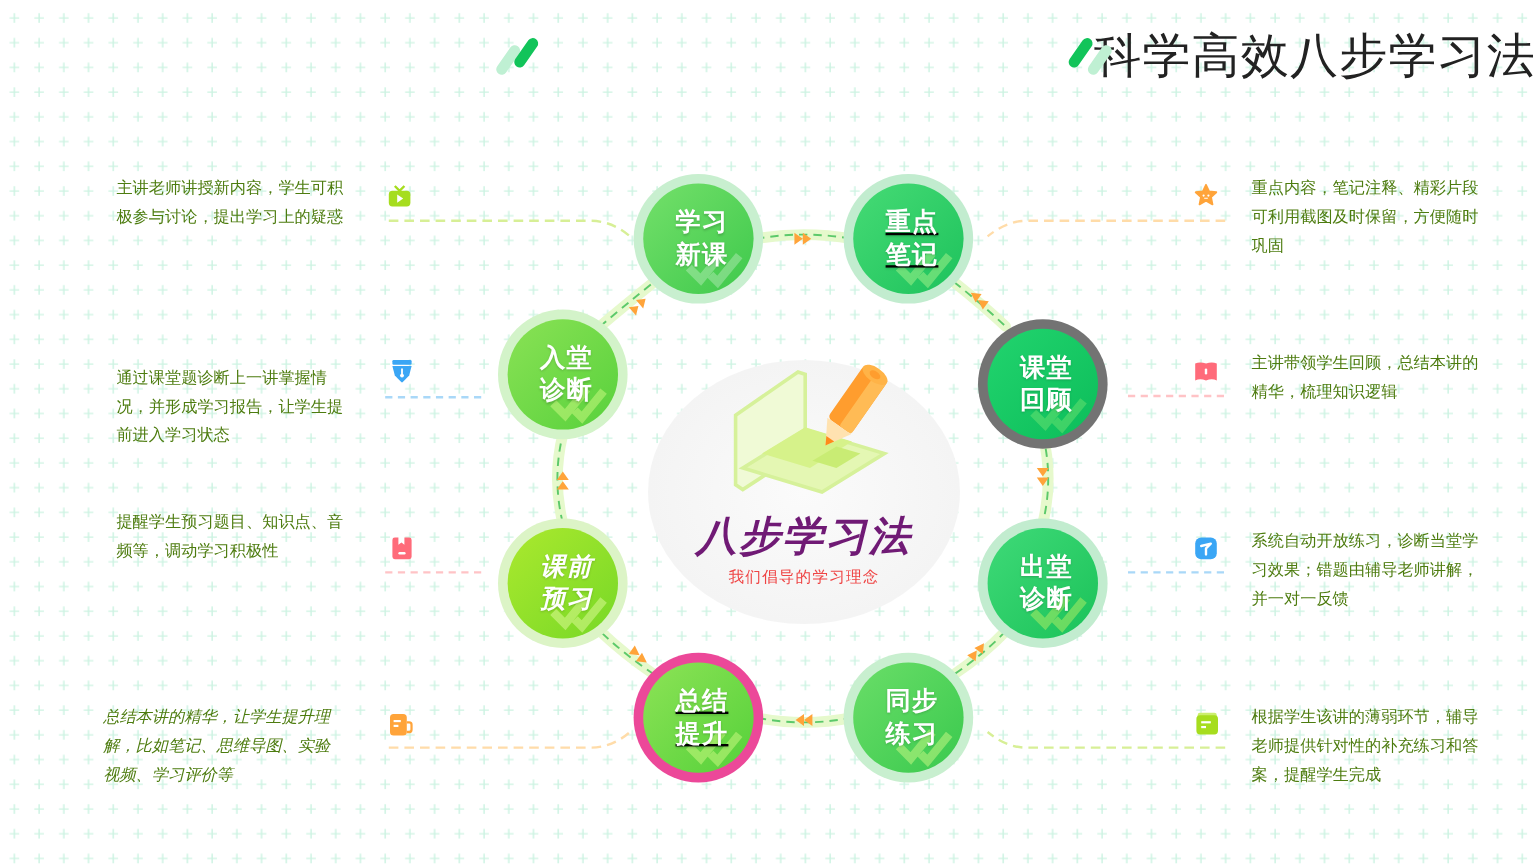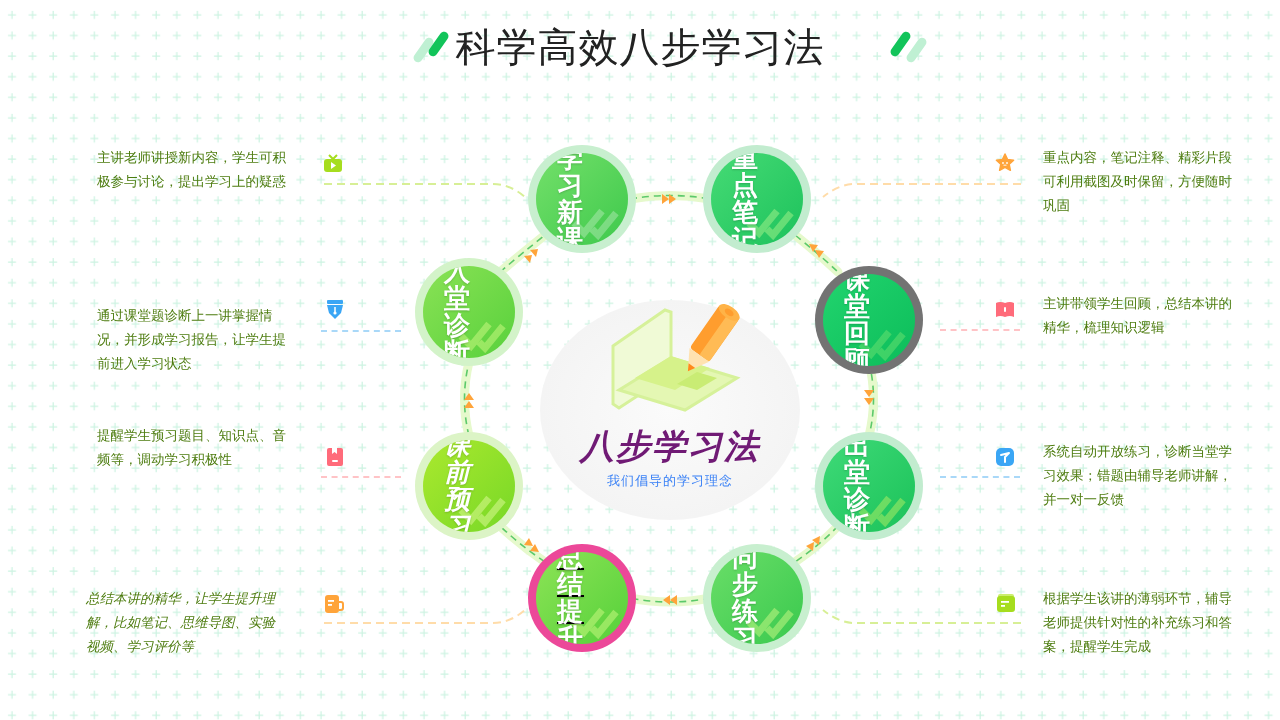--- a/index.html
+++ b/index.html
@@ -4,55 +4,55 @@
 <style>
   html, body { margin:0; padding:0; }
   body {
     width:1280px; height:720px; position:relative; overflow:hidden;
     background-color:#ffffff;
     font-family:"DejaVu Sans","Liberation Sans",sans-serif;
   }
   .grid-bg { position:absolute; inset:0; pointer-events:none; }
   .title-wrap { position:absolute; left:0; top:18px; width:1280px; height:60px; }
   .title {
-    position:absolute; left:0; width:1280px; top:4px; text-align:center;
+    position:absolute; left:0; width:1280px; top:4px; text-align:right;
     font-size:40px; color:#222; letter-spacing:1px; line-height:50px;
   }
   .slash { position:absolute; width:9px; height:28px; border-radius:5px; transform:rotate(35deg); }
   .desc {
     position:absolute; width:200px; font-size:13.5px; line-height:24px; color:#4d7c0f;
   }
   .desc.right { width:200px; }
   .icon { position:absolute; width:20px; height:20px; }
   .dash { position:absolute; height:0; border-top:2px dashed; }
   .node {
     position:absolute; width:108px; height:108px; border-radius:50%;
     display:flex; align-items:center; justify-content:center;
   }
   .node-inner {
     width:92px; height:92px; border-radius:50%; position:relative; overflow:hidden;
     display:flex; align-items:center; justify-content:center; flex-direction:column;
   }
   .node-label {
-    color:#fff; font-size:26px; font-weight:bold; line-height:27px; text-align:left;
+    color:#fff; font-size:21px; font-weight:bold; line-height:27px; text-align:right;
     letter-spacing:1px; text-shadow:0 1px 2px rgba(0,0,0,0.18); position:relative; z-index:2;
     width:50px;
   }
   .node-check { position:absolute; right:6px; bottom:4px; z-index:1; }
   .center-disc {
     position:absolute; left:540px; top:300px; width:260px; height:220px; border-radius:50%;
     background:radial-gradient(ellipse at center, #fbfbfb 0%, #f4f4f4 70%, rgba(244,244,244,0) 100%);
   }
   .center-title {
     position:absolute; left:560px; top:424px; width:220px; text-align:center;
     font-size:34px; font-weight:bold; color:#701a75; letter-spacing:2px; font-style:italic;
   }
   .center-sub {
     position:absolute; left:560px; top:472px; width:220px; text-align:center;
-    font-size:13px; color:#3b82f6; letter-spacing:1px;
+    font-size:13px; color:#ef4444; letter-spacing:1px;
   }
 </style>
 </head>
 <body>
 
 <svg class="grid-bg" width="1280" height="720">
   <defs>
     <pattern id="plus" x="2" y="5" width="20.6" height="20.6" patternUnits="userSpaceOnUse">
       <path d="M6 10 H14 M10 6 V14" stroke="#cdf3e2" stroke-width="1.2"></path>
     </pattern>
@@ -133,21 +133,21 @@
 <div class="node" style="left:528px;top:145px;background:#c8efcf;">
   <div class="node-inner" style="background:linear-gradient(135deg,#74e06a,#3ec94c);">
     <div class="node-label"><span>学习</span><br><span>新课</span></div>
     <svg class="node-check" width="52" height="36">
         <path d="M4 18 l10 10 l18 -22 M22 24 l6 6 l18 -22" stroke="rgba(255,255,255,0.28)" stroke-width="7" fill="none"></path>
       </svg>
   </div>
 </div>
 
 <div class="node" style="left:703px;top:145px;background:#c2eccf;">
-  <div class="node-inner" style="background:linear-gradient(135deg,#46db75,#1dc25c);">
+  <div class="node-inner" style="background:linear-gradient(135deg,#46db75,#1dc25c);text-decoration:underline;">
     <div class="node-label"><span>重点</span><br><span>笔记</span></div>
     <svg class="node-check" width="52" height="36">
         <path d="M4 18 l10 10 l18 -22 M22 24 l6 6 l18 -22" stroke="rgba(200,255,150,0.4)" stroke-width="7" fill="none"></path>
       </svg>
   </div>
 </div>
 
 <div class="node" style="left:815px;top:266px;background:#737373;">
   <div class="node-inner" style="background:linear-gradient(135deg,#22d46e,#0cbd5a);">
     <div class="node-label"><span>课堂</span><br><span>回顾</span></div>

